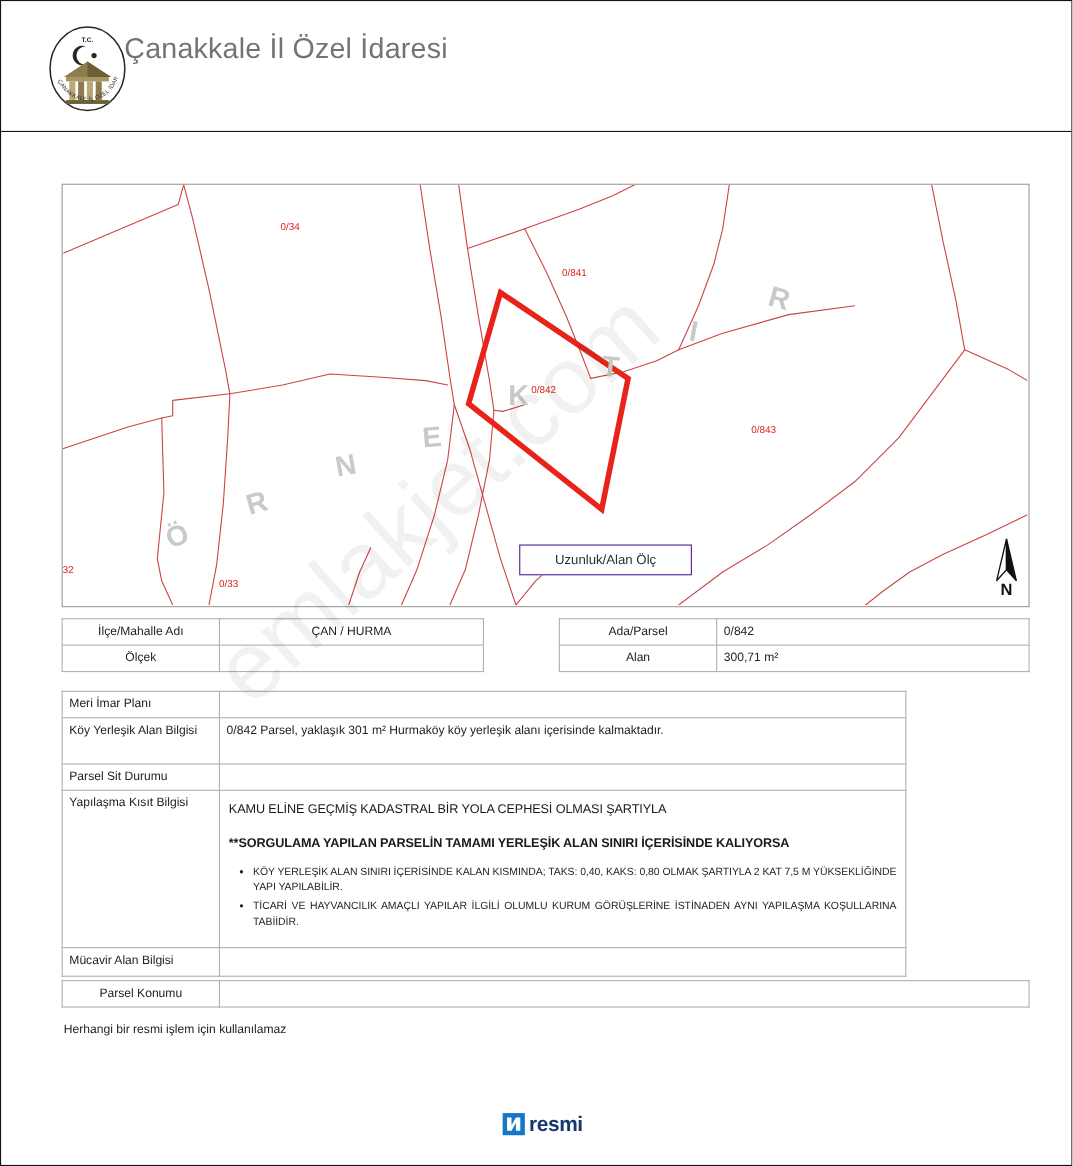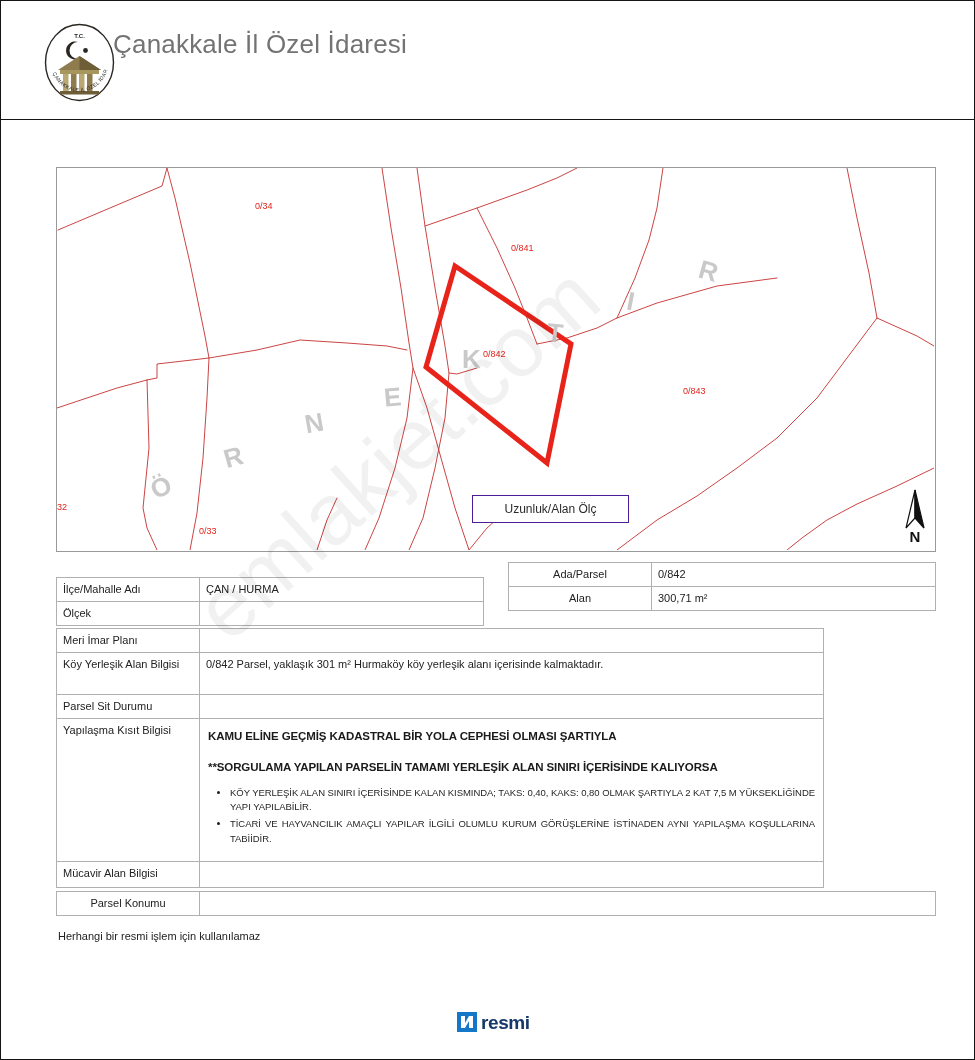--- a/index.html
+++ b/index.html
@@ -145,21 +145,21 @@
     padding: 4px 6px;
     vertical-align: top;
     color: #222;
     line-height: 1.35;
     background: transparent;
   }
   .info-table td.key {
     color: #222;
   }
 
-  #table-left  { left: 55px;  top: 576px; width: 428px; }
+  #table-left  { left: 55px;  top: 561px; width: 384px; text-align: center; }
   #table-right { left: 507px; top: 561px; width: 428px; }
   #table-left  td.key  { width: 130px; }
   #table-right td.key  { width: 130px; text-align: center; }
   #table-left  tr { height: 24px; }
   #table-right tr { height: 24px; }
 
   #table-main  { left: 55px; top: 627px; width: 768px; }
   #table-main td.key { width: 130px; }
   #table-main td { font-size: 11px; }
 
@@ -168,21 +168,21 @@
   #table-konum tr { height: 23px; }
 
   .row-meri   { height: 22px; }
   .row-koy    { height: 42px; }
   .row-sit    { height: 22px; }
   .row-mucavir{ height: 26px; padding-left: 13px; }
 
   .kisit-cell { padding: 10px 8px 12px 8px !important; }
   .kisit-head {
     font-size: 11.5px;
-    font-weight: 700;
+    font-weight: 400;
     color: #1a1a1a;
     margin: 0 0 16px 0;
     letter-spacing: -0.1px;
   }
   .kisit-head2 {
     font-size: 11.5px;
     font-weight: 700;
     color: #1a1a1a;
     margin: 0 0 10px 0;
     letter-spacing: -0.1px;
@@ -308,21 +308,21 @@
     <span class="wm-letter" style="left:327px; top:214px; transform:rotate(-5deg);">E</span>
     <span class="wm-letter" style="left:405px; top:176px; transform:rotate(0deg);">K</span>
     <span class="wm-letter" style="left:490px; top:150px; transform:rotate(6deg);">T</span>
     <span class="wm-letter" style="left:570px; top:118px; transform:rotate(11deg);">I</span>
     <span class="wm-letter" style="left:642px; top:88px;  transform:rotate(16deg);">R</span>
 
     <span class="parcel-label" style="left:198px; top:33px;">0/34</span>
     <span class="parcel-label" style="left:454px; top:75px;">0/841</span>
     <span class="parcel-label" style="left:426px; top:181px;">0/842</span>
     <span class="parcel-label" style="left:626px; top:218px;">0/843</span>
-    <span class="parcel-label" style="left:0px;   top:334px;">32</span>
+    <span class="parcel-label" style="left:0px;   top:345px;">32</span>
     <span class="parcel-label" style="left:142px; top:358px;">0/33</span>
   </div>
 
   <div id="measure-btn">Uzunluk/Alan Ölç</div>
 
   <div id="north-arrow">
     <svg width="44" height="44" viewBox="0 0 44 44" xmlns="http://www.w3.org/2000/svg">
       <polygon points="22,2 13,40 22,30" fill="#ffffff" stroke="#111111" stroke-width="1.2"></polygon>
       <polygon points="22,2 31,40 22,30" fill="#111111" stroke="#111111" stroke-width="1.2"></polygon>
     </svg>

